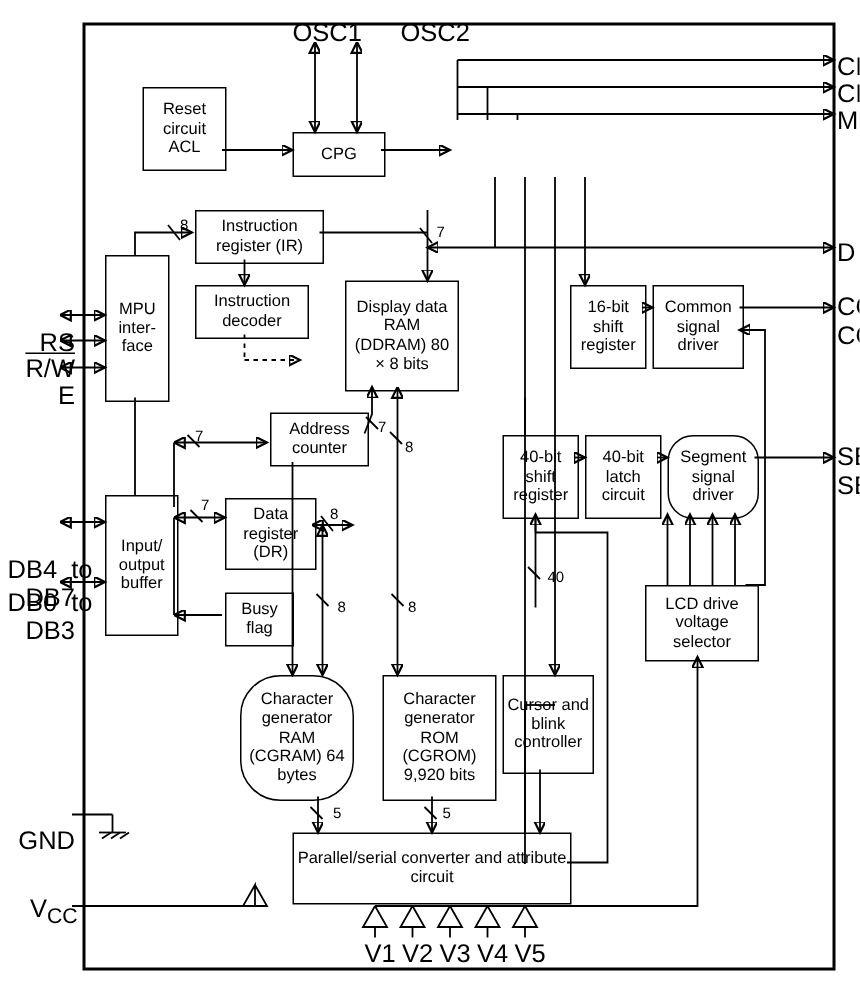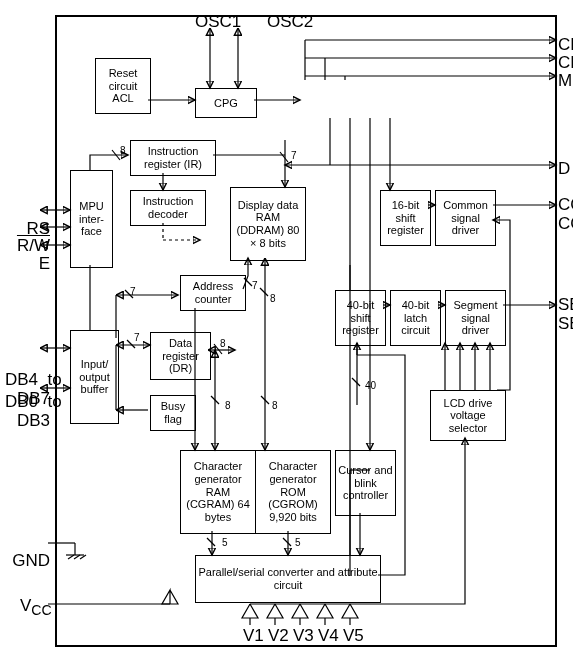--- a/index.html
+++ b/index.html
@@ -113,33 +113,33 @@
   <div class="box" style="left:335px;top:290px;width:45px;height:50px;">
       <div>40-bit
 shift
 register</div>
     </div>
   <div class="box" style="left:390px;top:290px;width:45px;height:50px;">
       <div>40-bit
 latch
 circuit</div>
     </div>
-  <div class="box" style="left:445px;top:290px;width:55px;height:50px;">
+  <div class="box" style="left:445px;top:290px;width:55px;height:50px;border-radius:17px;">
       <div>Segment
 signal
 driver</div>
     </div>
 
   <div class="box" style="left:430px;top:390px;width:70px;height:45px;">
       <div>LCD drive
 voltage
 selector</div>
     </div>
 
-  <div class="box" style="left:180px;top:450px;width:70px;height:78px;">
+  <div class="box" style="left:160px;top:450px;width:70px;height:78px;border-radius:27px;">
       <div>Character
 generator
 RAM
 (CGRAM)
 64 bytes</div>
     </div>
   <div class="box" style="left:255px;top:450px;width:70px;height:78px;">
       <div>Character
 generator
 ROM

